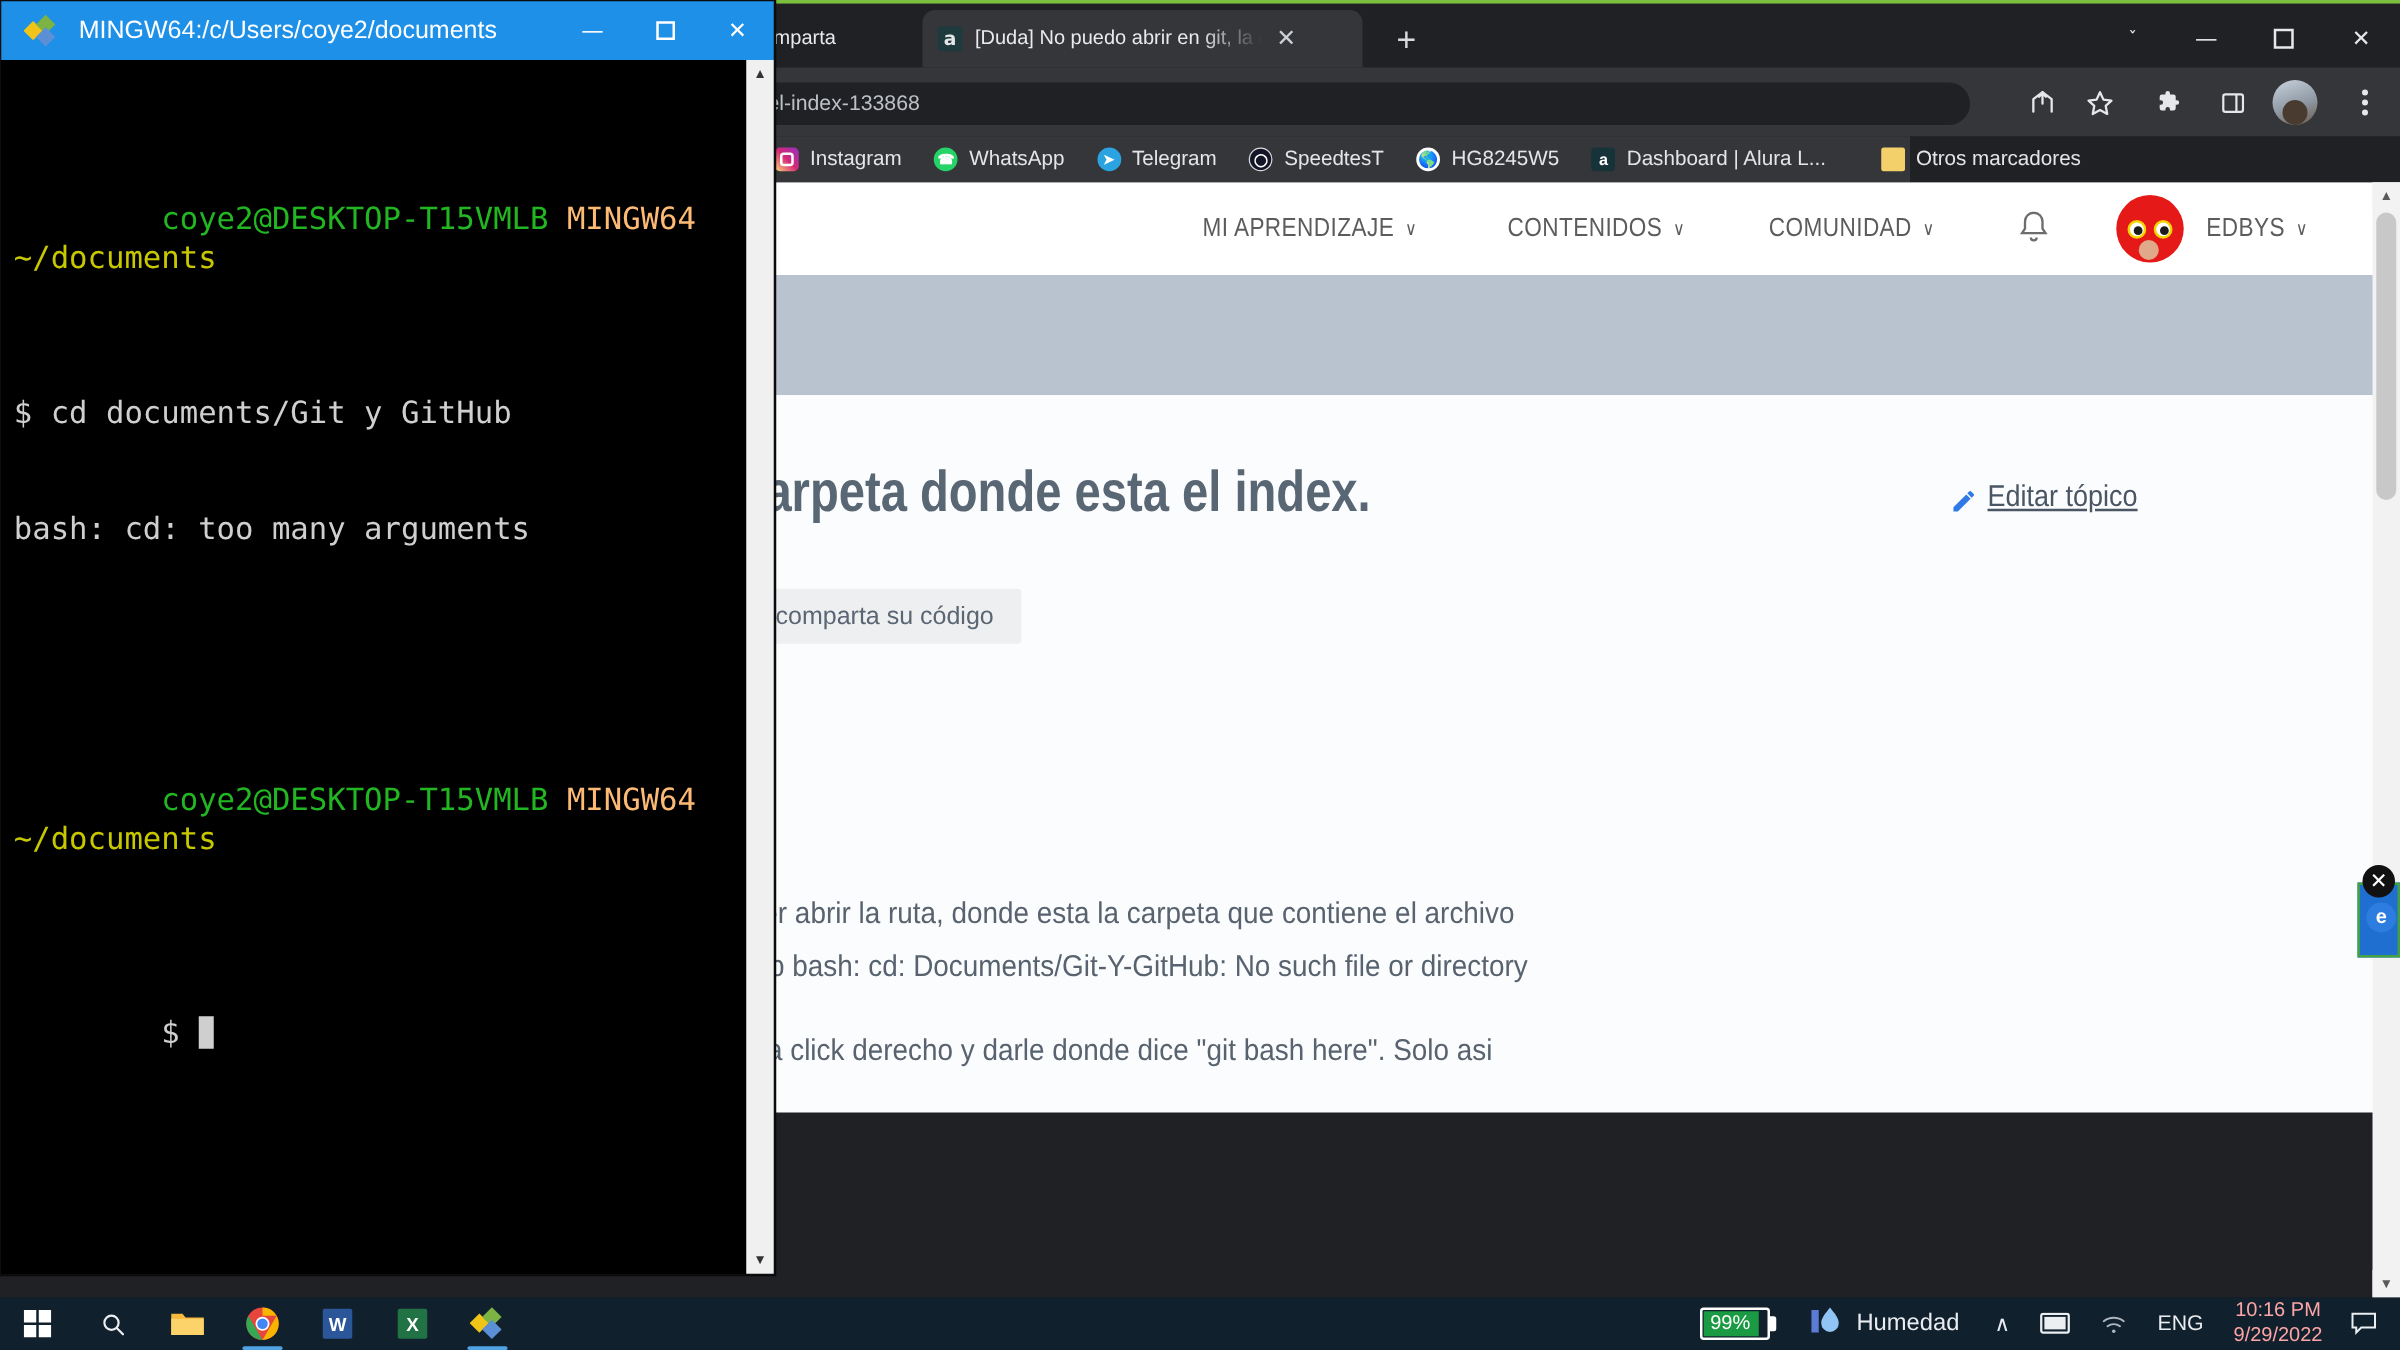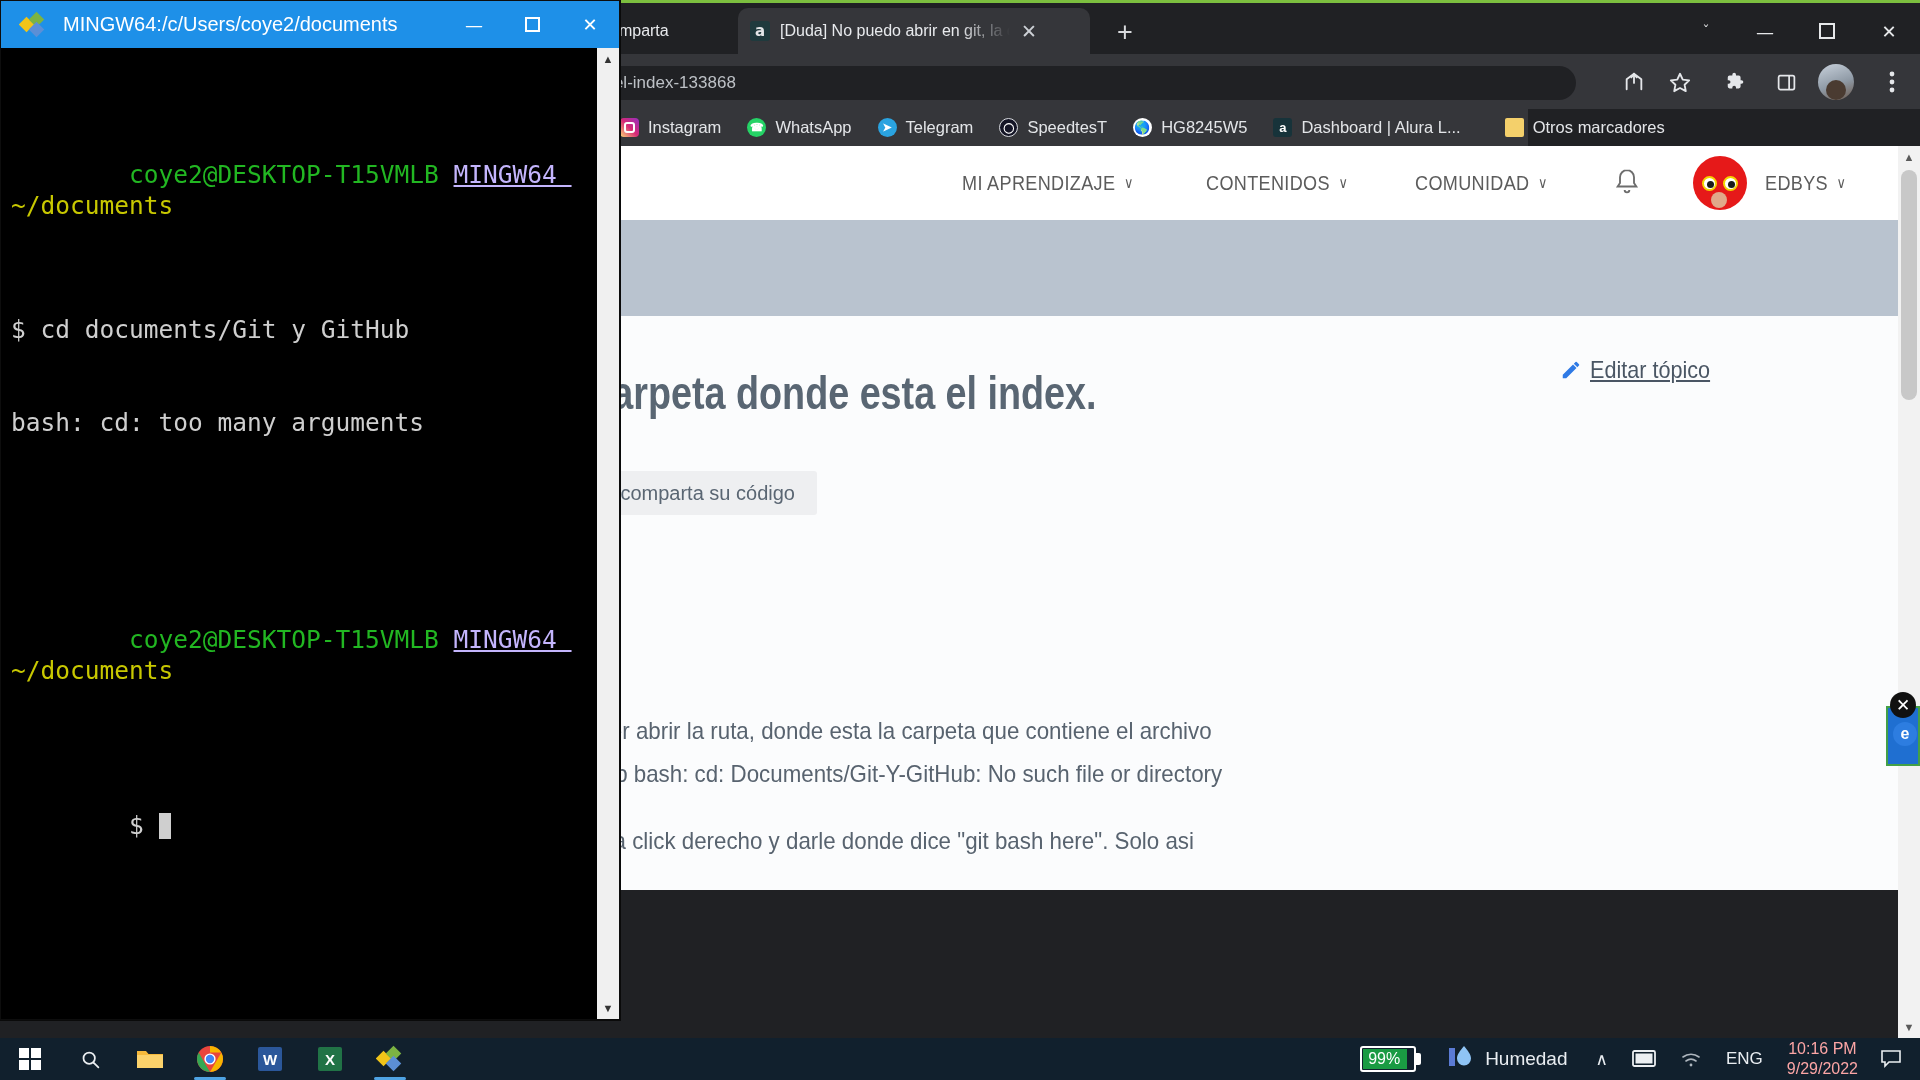--- a/index.html
+++ b/index.html
@@ -131,21 +131,21 @@
   .content { position:absolute; left:0; top:170px; width:1920px; }
 
   .topic-title {
     position:absolute; left:300px; top:52px; width:1320px;
     color:#596673; font-size:46px; font-weight:700; line-height:1.12;
     font-family:"Liberation Sans", sans-serif;
     transform: scaleX(0.82); transform-origin: left center;
     white-space:nowrap;
   }
   .side-actions { position:absolute; right:60px; top:40px; width:300px; }
-  .side-link { display:flex; align-items:center; margin-bottom:16px; }
+  .side-link { display:flex; align-items:flex-end; margin-bottom:16px;margin-top:28px; }
   .side-link .ico { width:30px; flex:0 0 30px; display:flex; align-items:center; }
   .side-link .txt {
     color:#4a5664; font-size:24px; text-decoration:underline; white-space:nowrap;
     transform: scaleX(0.9); transform-origin:left center;
   }
 
   .tags { position:absolute; left:300px; top:155px; display:flex; align-items:center; }
   .tag {
     background:#eeeff1; color:#5a6673; font-size:20px; height:44px;
     display:flex; align-items:center; padding:0 22px; margin-right:14px;
@@ -214,21 +214,21 @@
   .term-title { color:#fff; font-size:20px; white-space:nowrap; }
   .term-btns { position:absolute; right:0; top:0; height:47px; display:flex; }
   .term-btns div { width:58px;height:47px;display:flex;align-items:center;justify-content:center;
      color:#fff;font-size:18px;font-family:"DejaVu Sans",sans-serif;}
   .term-body {
     position:absolute; left:0; top:47px; right:22px; bottom:0;
     background:#000; padding:18px 10px 0 10px;
     font-family:"DejaVu Sans Mono","Liberation Mono",monospace;
     font-size:24.5px; line-height:31px; white-space:pre-wrap; word-break:break-all;
   }
-  .c-green{color:#22b722;} .c-purple{color:#c4b5fd;text-decoration:underline;} .c-yellow{color:#c8c800;} .c-white{color:#cfcfcf;}
+  .c-green{color:#22b722;} .c-purple{color:#fdba74;} .c-yellow{color:#c8c800;} .c-white{color:#cfcfcf;}
   .term-scroll {
     position:absolute; right:0; top:47px; width:22px; bottom:0; background:#f0f0f0;
   }
   .term-scroll .ar {
     position:absolute;left:0;width:22px;height:22px;display:flex;align-items:center;justify-content:center;
     color:#333;font-size:11px;
   }
   .term-scroll .ar.t{top:0;} .term-scroll .ar.b{bottom:0;}
   .cursor { display:inline-block; width:12px; height:26px; background:#cfcfcf; vertical-align:-5px; }
 

